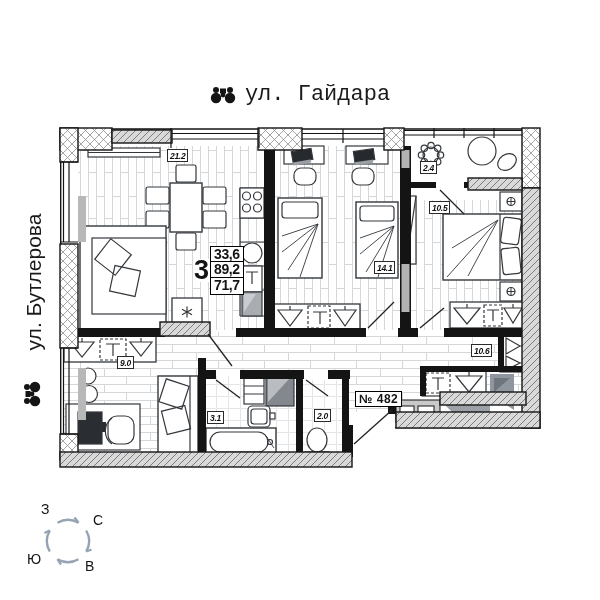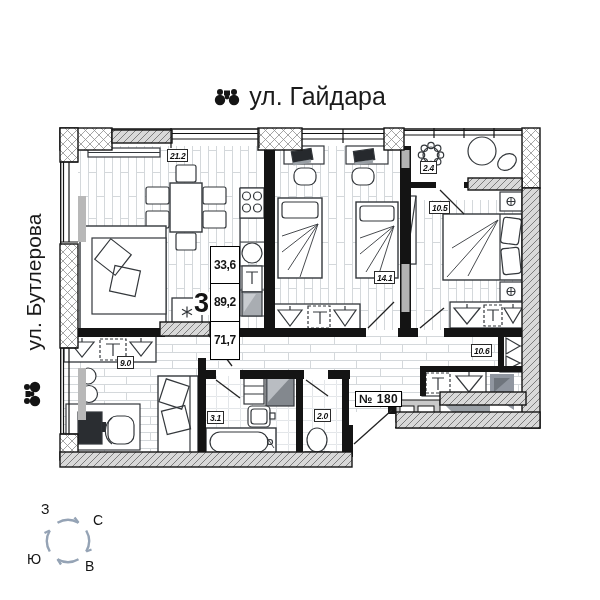--- a/index.html
+++ b/index.html
@@ -1,30 +1,30 @@
 <!DOCTYPE html>
 <html><head>
 <meta charset="utf-8">
 <style>
   html,body{margin:0;padding:0;background:#fff;}
   .canvas{position:relative;width:600px;height:600px;background:#fff;overflow:hidden;
           font-family:"Liberation Sans",sans-serif;color:#141414;}
   svg.plan{position:absolute;left:0;top:0;}
   .street-top{position:absolute;left:0;top:82px;width:600px;display:flex;justify-content:center;
-              align-items:center;gap:9px;font-size:25px;font-weight:500;color:#1a1a1a;}
+              align-items:center;gap:9px;font-size:22px;font-weight:500;color:#1a1a1a;font-family:Liberation Mono, monospace;}
   .street-left{position:absolute;left:34px;top:282px;transform:translate(-50%,-50%) rotate(-90deg);
                white-space:nowrap;font-size:21px;font-weight:500;color:#1a1a1a;}
   .binoc-left{position:absolute;left:21px;top:383px;transform:rotate(-90deg);}
   .rlabel{position:absolute;background:#fff;border:1px solid #2a2a2a;font-size:8.5px;font-weight:bold;
           line-height:1;padding:1.5px 2px 1px;color:#111;letter-spacing:-0.3px;font-style:italic;}
   .spec{position:absolute;left:193px;top:247px;display:flex;align-items:center;}
   .spec-rooms{font-size:27px;font-weight:bold;line-height:0.85;background:#fff;padding:0 1px;}
   .spec-col{display:flex;flex-direction:column;}
-  .spec-box{border:1.5px solid #000;background:#fff;font-size:12px;font-weight:bold;line-height:1.1;
-            padding:12px 3px;margin-top:-1.5px;letter-spacing:-0.4px;}
+  .spec-box{border:1.5px solid #000;background:#fff;font-size:14px;font-weight:bold;line-height:1.1;
+            padding:0 3px;margin-top:-1.5px;letter-spacing:-0.4px;}
   .num-plate{position:absolute;left:355px;top:391px;border:1.5px solid #000;background:#fff;
              font-size:12px;font-weight:bold;line-height:1.2;padding:0 3px;letter-spacing:0.5px;}
   .cletter{position:absolute;color:#7487
 
 9b;font-size:14px;line-height:1;}
   .cl-z{left:41px;top:502px;}.cl-s{left:93px;top:513px;}.cl-yu{left:27px;top:552px;}.cl-v{left:85px;top:559px;}
 </style>
 </head>
 <body>
 
@@ -378,24 +378,24 @@
 
 <div class="spec">
   <div class="spec-rooms">3</div>
   <div class="spec-col">
     <div class="spec-box">33,6</div>
     <div class="spec-box">89,2</div>
     <div class="spec-box">71,7</div>
   </div>
 </div>
 
-<div class="num-plate">№ 180</div>
+<div class="num-plate">№ 482</div>
 
 <div class="rlabel" style="left:167px;top:149px;">21.2</div>
-<div class="rlabel" style="left:374px;top:271px;">14.1</div>
+<div class="rlabel" style="left:374px;top:261px;">14.1</div>
 <div class="rlabel" style="left:420px;top:161px;">2.4</div>
 <div class="rlabel" style="left:429px;top:201px;">10.5</div>
 <div class="rlabel" style="left:101px;top:356px;margin-left:16px;">9.0</div>
 <div class="rlabel" style="left:471px;top:344px;">10.6</div>
 <div class="rlabel" style="left:207px;top:411px;text-align:center;">3.1</div>
 <div class="rlabel" style="left:314px;top:409px;">2.0</div>
 
 <div class="cletter cl-z">З</div>
 <div class="cletter cl-s">С</div>
 <div class="cletter cl-yu">Ю</div>

